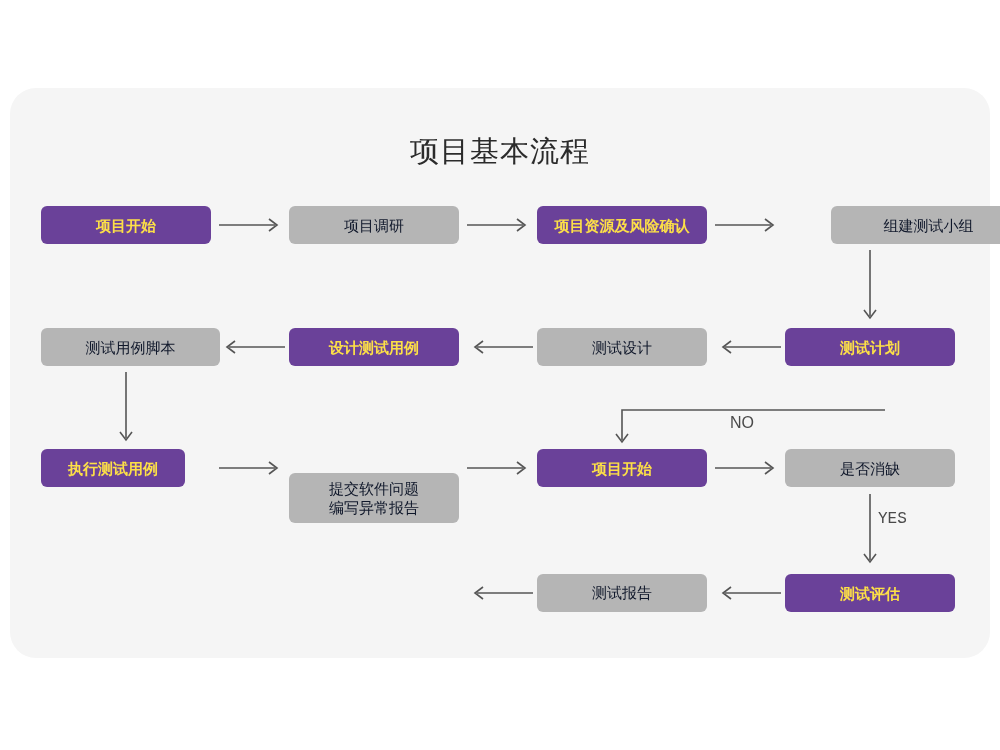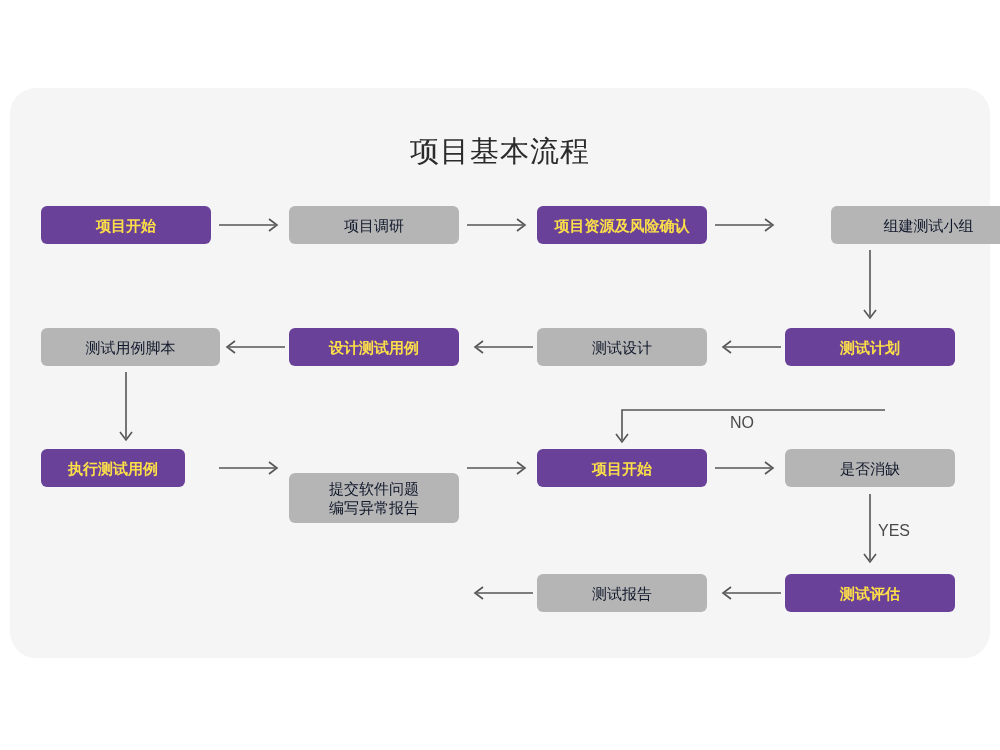--- a/index.html
+++ b/index.html
@@ -200,31 +200,31 @@
   </div>
 
   <div class="node gray" style="left:785px; top:449px; width:170px;">是否消缺</div>
 
   <div class="v-arrow" style="left:861px; top:494px; height:76px;">
     <svg width="18" height="76" viewBox="0 0 18 76">
       <line x1="9" y1="0" x2="9" y2="66" stroke="#555555" stroke-width="1.6"></line>
       <polyline points="3,60 9,68 15,60" fill="none" stroke="#555555" stroke-width="1.6"></polyline>
     </svg>
   </div>
-  <div class="edge-label" style="left:878px; top:522px;">YES</div>
+  <div class="edge-label" style="left:878px; top:510px;font-family:Liberation Mono, monospace;">YES</div>
 
 
   <div class="h-arrow" style="left:467px; top:584px; width:66px;">
     <svg width="66" height="18" viewBox="0 0 66 18">
       <line x1="10" y1="9" x2="66" y2="9" stroke="#555555" stroke-width="1.6"></line>
       <polyline points="16,3 8,9 16,15" fill="none" stroke="#555555" stroke-width="1.6"></polyline>
     </svg>
   </div>
 
-  <div class="node gray" style="left:537px; top:574px; width:170px;">测试报告</div>
+  <div class="node gray" style="left:537px; top:574px; width:170px;font-family:Liberation Serif, serif;">测试报告</div>
 
   <div class="h-arrow" style="left:715px; top:584px; width:66px;">
     <svg width="66" height="18" viewBox="0 0 66 18">
       <line x1="10" y1="9" x2="66" y2="9" stroke="#555555" stroke-width="1.6"></line>
       <polyline points="16,3 8,9 16,15" fill="none" stroke="#555555" stroke-width="1.6"></polyline>
     </svg>
   </div>
 
   <div class="node purple" style="left:785px; top:574px; width:170px;">测试评估</div>
 

